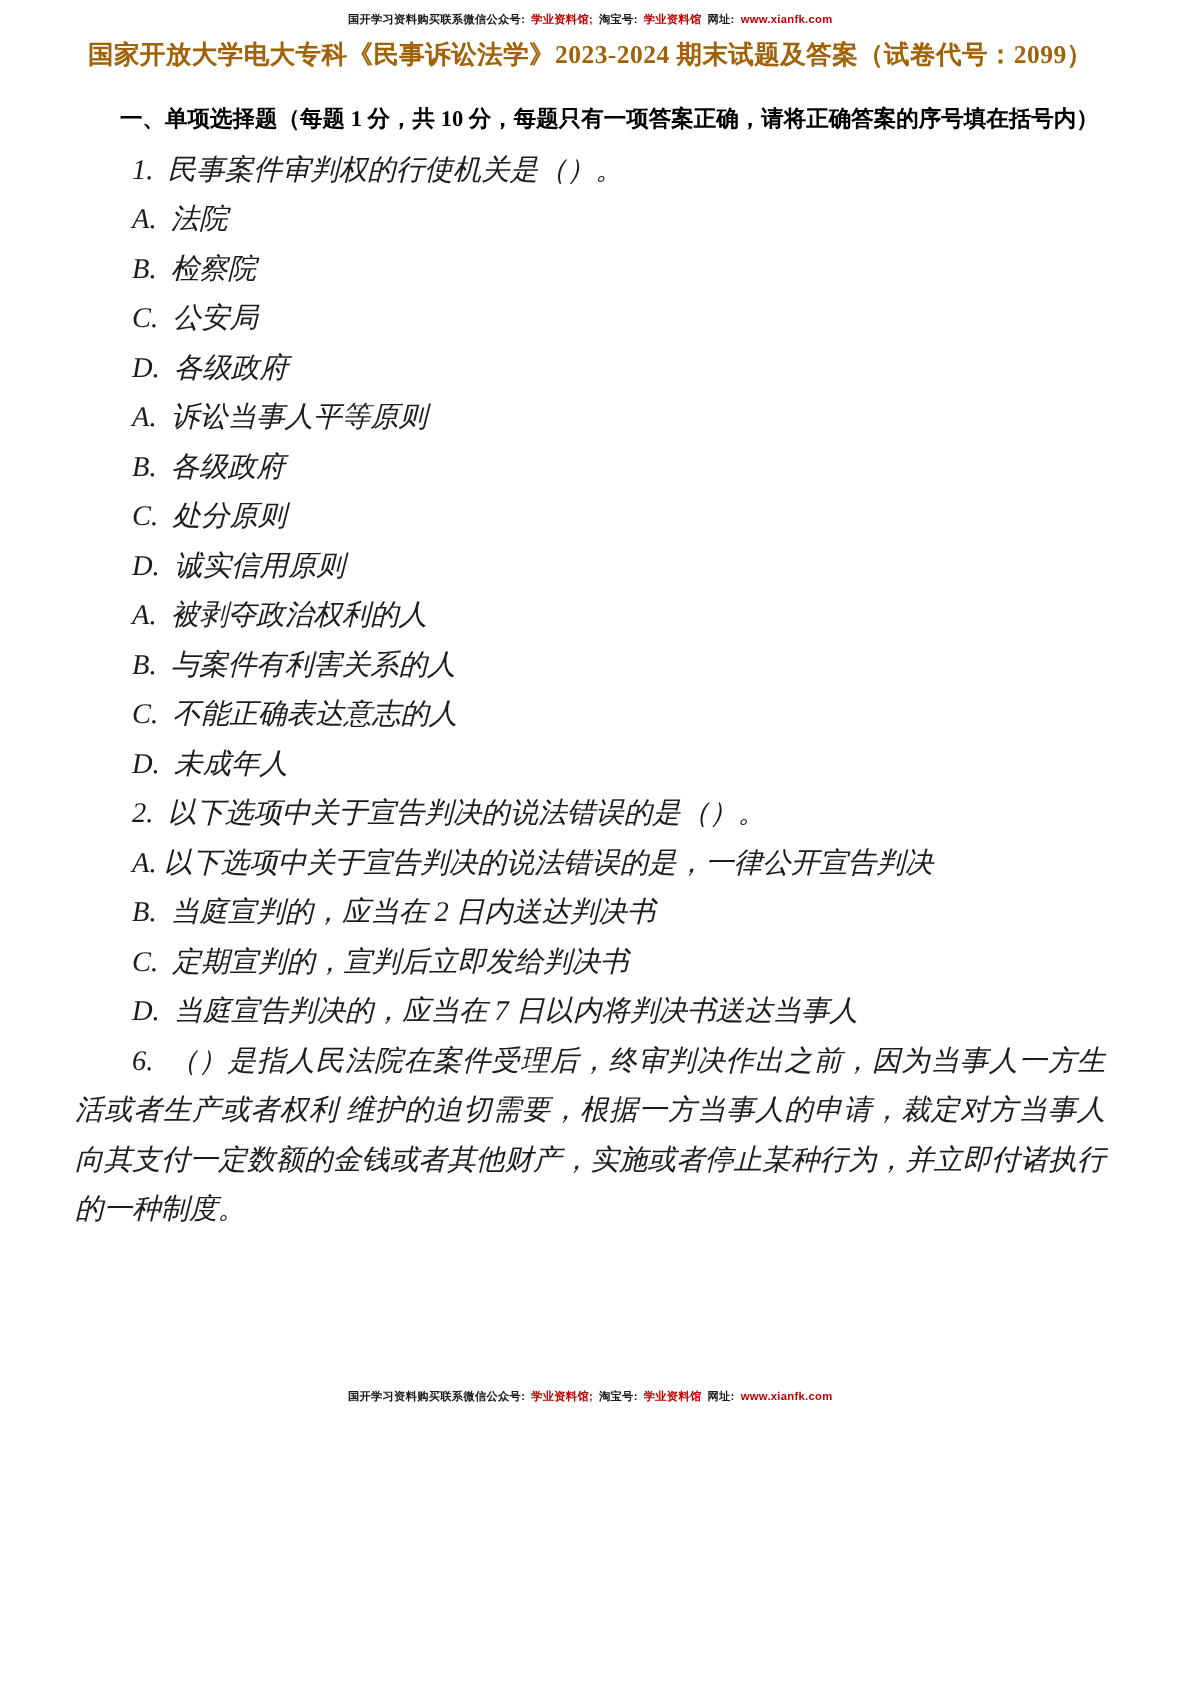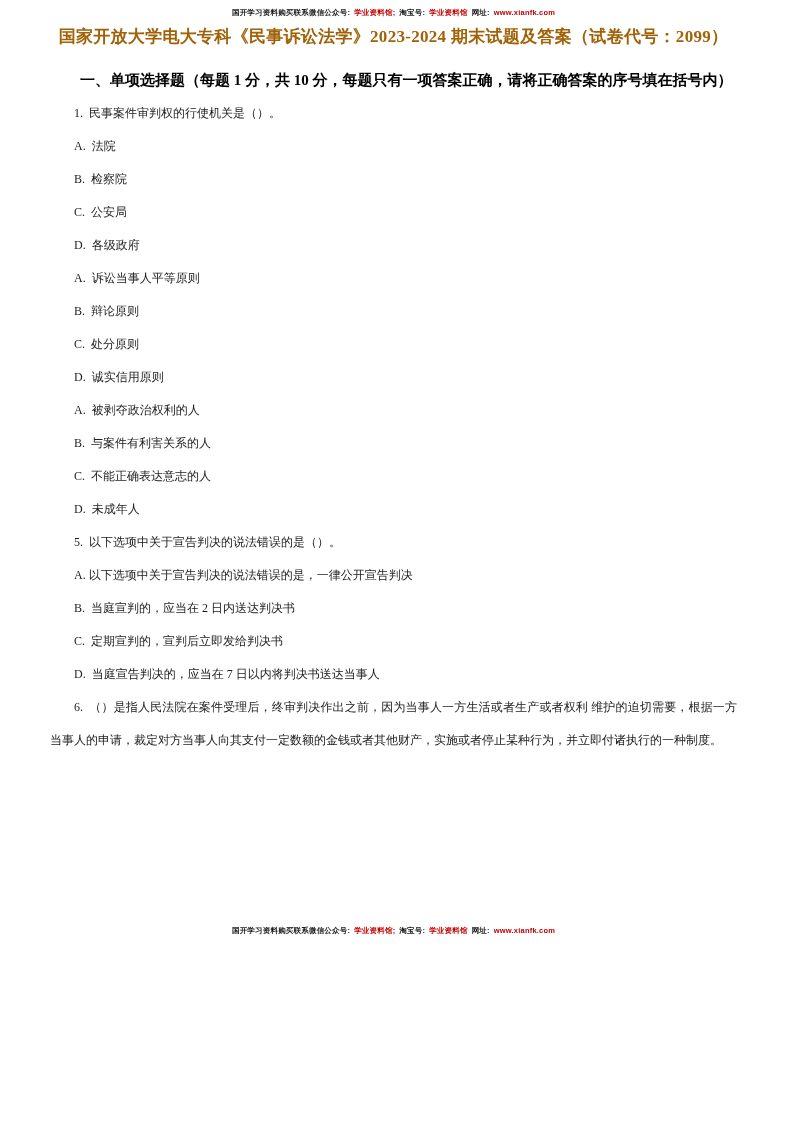--- a/index.html
+++ b/index.html
@@ -49,26 +49,27 @@
     margin:14px 0 0 0;
     font-size:15px;
     font-weight:bold;
     line-height:33px;
     text-indent:2em;
     color:#000;
   }
   .questions{margin-top:0;}
   .q-stem, .q-option{
     margin:0;
-    font-size:12px;
+    font-size:19px;
     line-height:33px;
     text-indent:2em;
     text-align:justify;
     white-space:pre-wrap;
     color:var(--ink);
+    font-style:italic;
   }
 </style>
 </head>
 <body>
 
 <div class="page">
 
   <div class="watermark watermark-top">
     <span class="wm-b">国开学习资料购买联系微信公众号:</span><span class="wm-r">学业资料馆;</span><span class="wm-b">淘宝号:</span><span class="wm-r">学业资料馆</span><span class="wm-b">网址:</span><span class="wm-r">www.xianfk.com</span>
   </div>
@@ -82,35 +83,35 @@
     <div class="question">
       <p class="q-stem">1.  民事案件审判权的行使机关是（）。</p>
       <p class="q-option">A.  法院</p>
       <p class="q-option">B.  检察院</p>
       <p class="q-option">C.  公安局</p>
       <p class="q-option">D.  各级政府</p>
     </div>
 
     <div class="question">
       <p class="q-option">A.  诉讼当事人平等原则</p>
-      <p class="q-option">B.  辩论原则</p>
+      <p class="q-option">B.  各级政府</p>
       <p class="q-option">C.  处分原则</p>
       <p class="q-option">D.  诚实信用原则</p>
     </div>
 
     <div class="question">
       <p class="q-option">A.  被剥夺政治权利的人</p>
       <p class="q-option">B.  与案件有利害关系的人</p>
       <p class="q-option">C.  不能正确表达意志的人</p>
       <p class="q-option">D.  未成年人</p>
     </div>
 
 
     <div class="question">
-      <p class="q-stem">5.  以下选项中关于宣告判决的说法错误的是（）。</p>
+      <p class="q-stem">2.  以下选项中关于宣告判决的说法错误的是（）。</p>
       <p class="q-option">A. 以下选项中关于宣告判决的说法错误的是，一律公开宣告判决</p>
       <p class="q-option">B.  当庭宣判的，应当在 2 日内送达判决书</p>
       <p class="q-option">C.  定期宣判的，宣判后立即发给判决书</p>
       <p class="q-option">D.  当庭宣告判决的，应当在 7 日以内将判决书送达当事人</p>
     </div>
 
     <div class="question">
       <p class="q-stem">6.  （）是指人民法院在案件受理后，终审判决作出之前，因为当事人一方生活或者生产或者权利 维护的迫切需要，根据一方当事人的申请，裁定对方当事人向其支付一定数额的金钱或者其他财产，实施或者停止某种行为，并立即付诸执行的一种制度。</p>
     </div>
 

